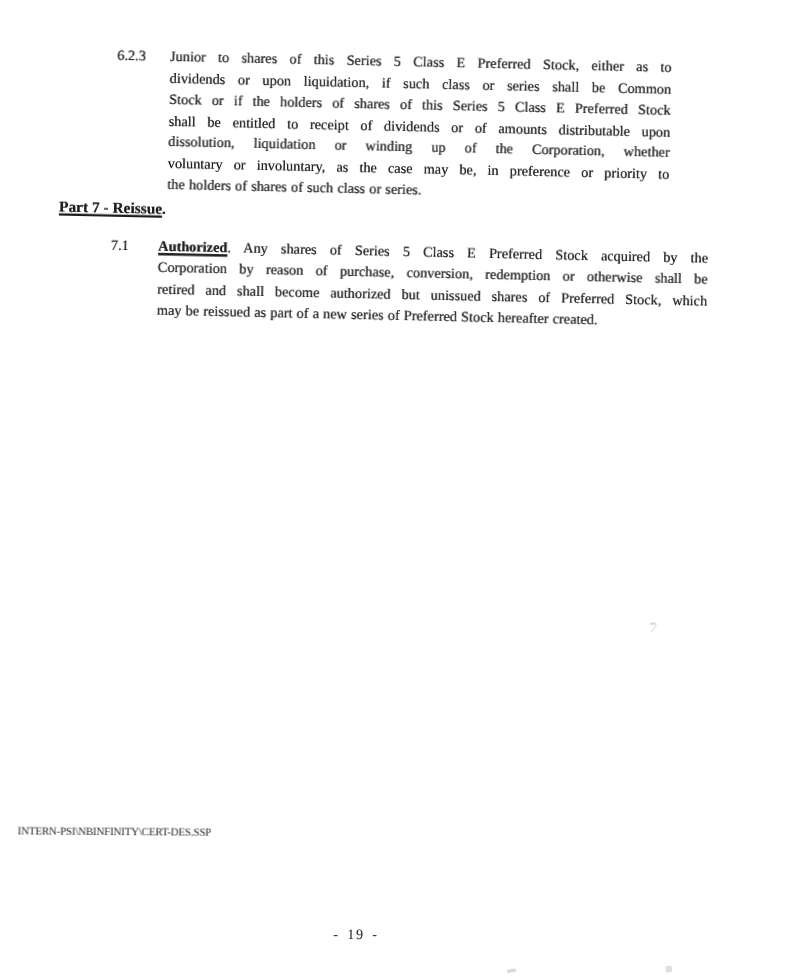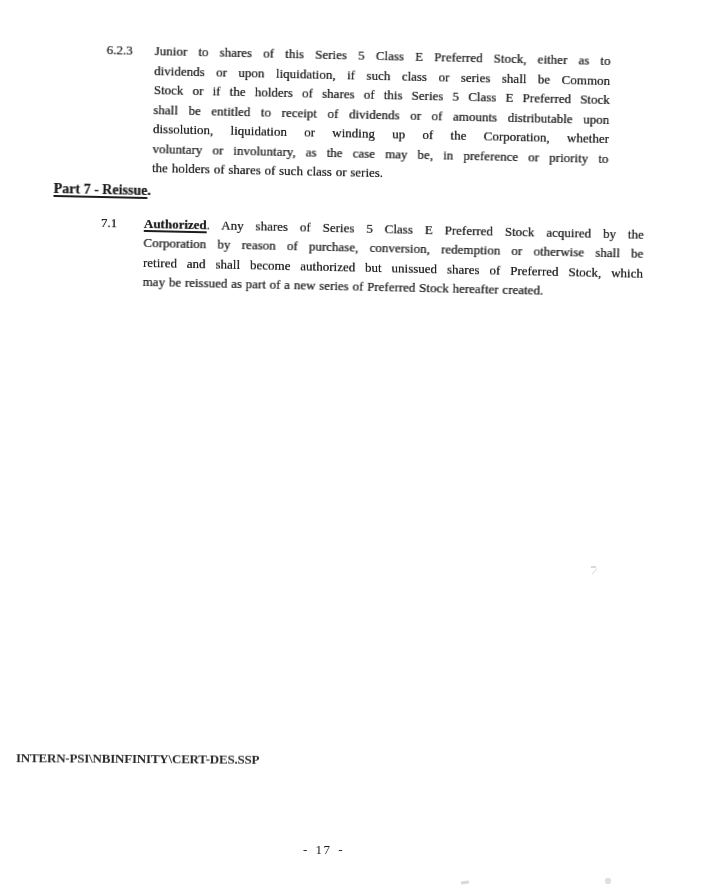--- a/index.html
+++ b/index.html
@@ -59,22 +59,22 @@
   .uline {
     font-weight: bold;
     text-decoration: underline;
     text-decoration-thickness: 1.5px;
     text-underline-offset: 2px;
   }
   .footer-ref {
     position: absolute;
     left: 16px;
     top: 751px;
-    font-size: 13px;
-    font-weight: bold;
+    font-size: 10px;
+    font-weight: normal;
     letter-spacing: -0.2px;
     color: #2a2a2a;
     filter: blur(0.45px);
     transform: rotate(0.4deg);
   }
   .page-num {
     position: absolute;
     left: 303px;
     top: 842px;
     font-size: 13px;
@@ -139,19 +139,19 @@
         <div class="jline">Corporation by reason of purchase, conversion, redemption or otherwise shall be</div>
         <div class="jline">retired and shall become authorized but unissued shares of Preferred Stock, which</div>
         <div class="jline last">may be reissued as part of a new series of Preferred Stock hereafter created.</div>
       </div>
     </div>
 
   </div>
 
   <div class="footer-ref">INTERN-PSI\NBINFINITY\CERT-DES.SSP</div>
 
-  <div class="page-num">- 17 -</div>
+  <div class="page-num">- 19 -</div>
 
   <div class="smudge-mid"></div>
   <div class="speck speck-1"></div>
   <div class="speck speck-2"></div>
 
 </div>
 
 </body></html>

